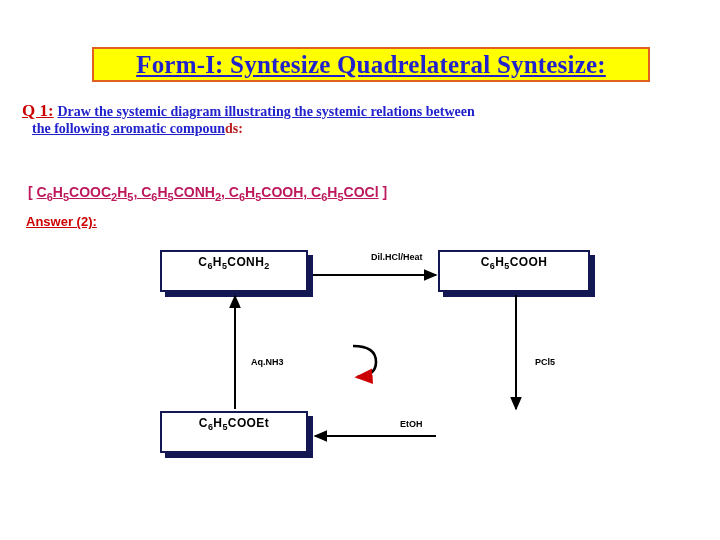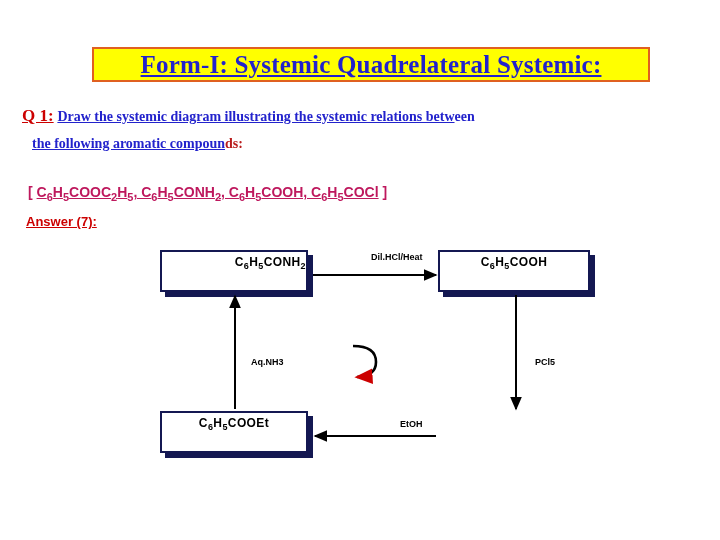--- a/index.html
+++ b/index.html
@@ -44,21 +44,21 @@
   #question-block {
     position: absolute;
     left: 22px;
     top: 103px;
     width: 660px;
   }
   .q-line {
     font-family: "Liberation Serif", serif;
     font-size: 15px;
     font-weight: bold;
-    line-height: 26px;
+    line-height: 16px;
     white-space: nowrap;
   }
   #q-label {
     color: #CC0000;
     font-size: 17px;
     text-decoration: underline;
   }
   #q-text-1 {
     color: #2222CC;
     font-size: 14px;
@@ -135,21 +135,21 @@
     font-family: "Liberation Sans", sans-serif;
     font-size: 12px;
     font-weight: bold;
     color: #000000;
     margin-top: 3px;
     white-space: nowrap;
     letter-spacing: 0.4px;
   }
   .chem-box .box-label sub { font-size: 9px; }
 
-  #box-conh2 { left: 160px; top: 250px; width: 148px; height: 42px; justify-content: flex-end; }
+  #box-conh2 { left: 160px; top: 250px; width: 148px; height: 42px; }
   #box-cooh  { left: 438px; top: 250px; width: 152px; height: 42px; }
   #box-cooet { left: 160px; top: 411px; width: 148px; height: 42px; text-align: center; }
   #box-cocl  { left: 438px; top: 411px; width: 152px; height: 42px; }
 
   
   .reagent {
     position: absolute;
     font-family: "Liberation Sans", sans-serif;
     font-size: 9px;
     font-weight: bold;
@@ -161,37 +161,37 @@
   #reagent-aqnh3  { left: 219px; top: 357px; }
   #reagent-pcl5   { left: 503px; top: 357px; }
   #reagent-etoh   { left: 368px; top: 419px; }
 </style>
 </head>
 <body>
 
 <div id="page">
 
   <div id="title-banner">
-    <span id="title-text">Form-I: Systemic Quadrelateral  Systemic:</span>
+    <span id="title-text">Form-I: Syntesize Quadrelateral  Syntesize:</span>
   </div>
 
   <div id="question-block">
     <div class="q-line">
       <span id="q-label">Q 1:</span><span>&nbsp;</span><span id="q-text-1">Draw the systemic diagram illustrating the systemic  relations betw</span><span id="q-text-1-tail">een</span>
     </div>
     <div class="q-line" id="q-line-2">
       <span id="q-text-2">the following  aromatic compoun</span><span id="q-text-2-tail">ds:</span>
     </div>
   </div>
 
   <div id="compounds-line">
     <span class="bracket">[ </span><span class="formula" id="compounds-formulas">C<sub>6</sub>H<sub>5</sub>COOC<sub>2</sub>H<sub>5</sub>, C<sub>6</sub>H<sub>5</sub>CONH<sub>2</sub>, C<sub>6</sub>H<sub>5</sub>COOH, C<sub>6</sub>H<sub>5</sub>COCl</span><span class="bracket"> ]</span>
   </div>
 
-  <div id="answer-label">Answer (7):</div>
+  <div id="answer-label">Answer (2):</div>
 
   <div class="chem-box" id="box-conh2">
     <span class="box-label">C<sub>6</sub>H<sub>5</sub>CONH<sub>2</sub></span>
   </div>
   <div class="chem-box" id="box-cooh">
     <span class="box-label">C<sub>6</sub>H<sub>5</sub>COOH</span>
   </div>
   <div class="chem-box" id="box-cooet">
     <span class="box-label">C<sub>6</sub>H<sub>5</sub>COOEt</span>
   </div>

